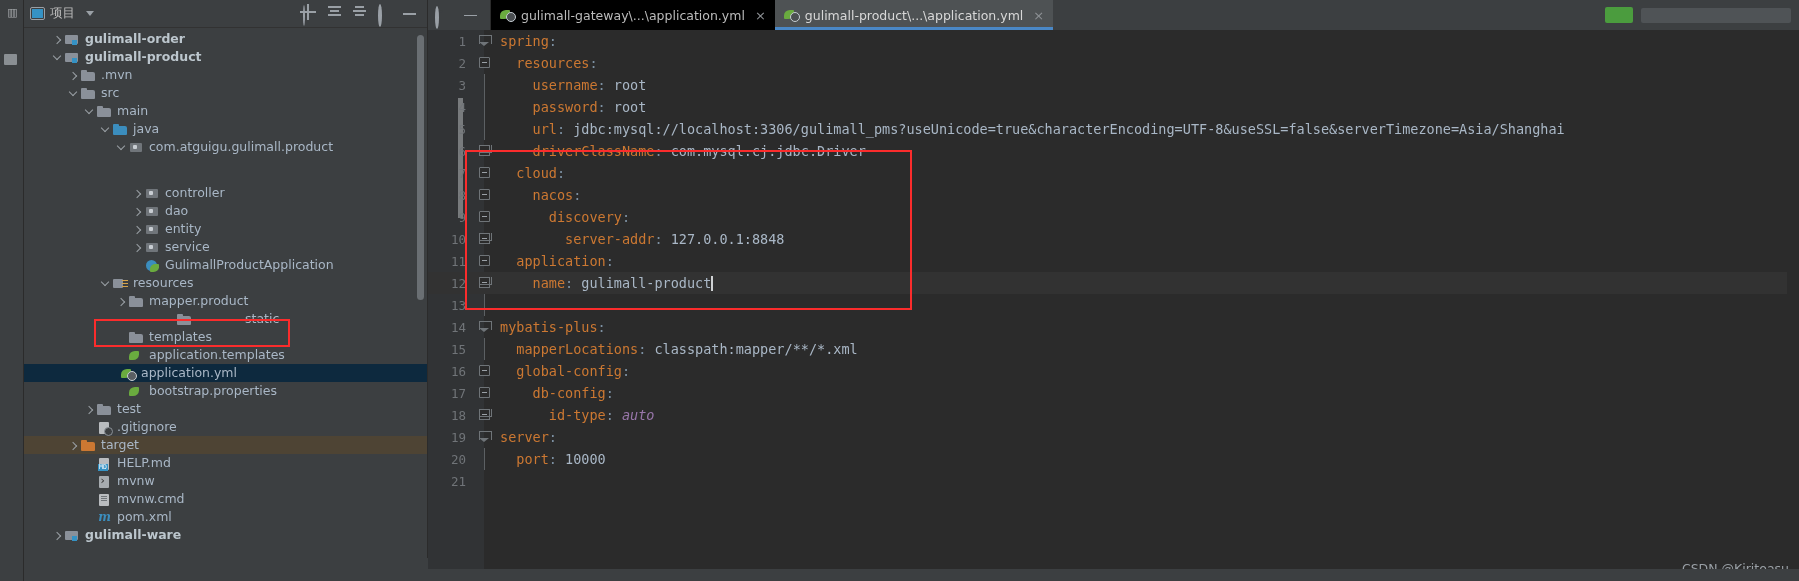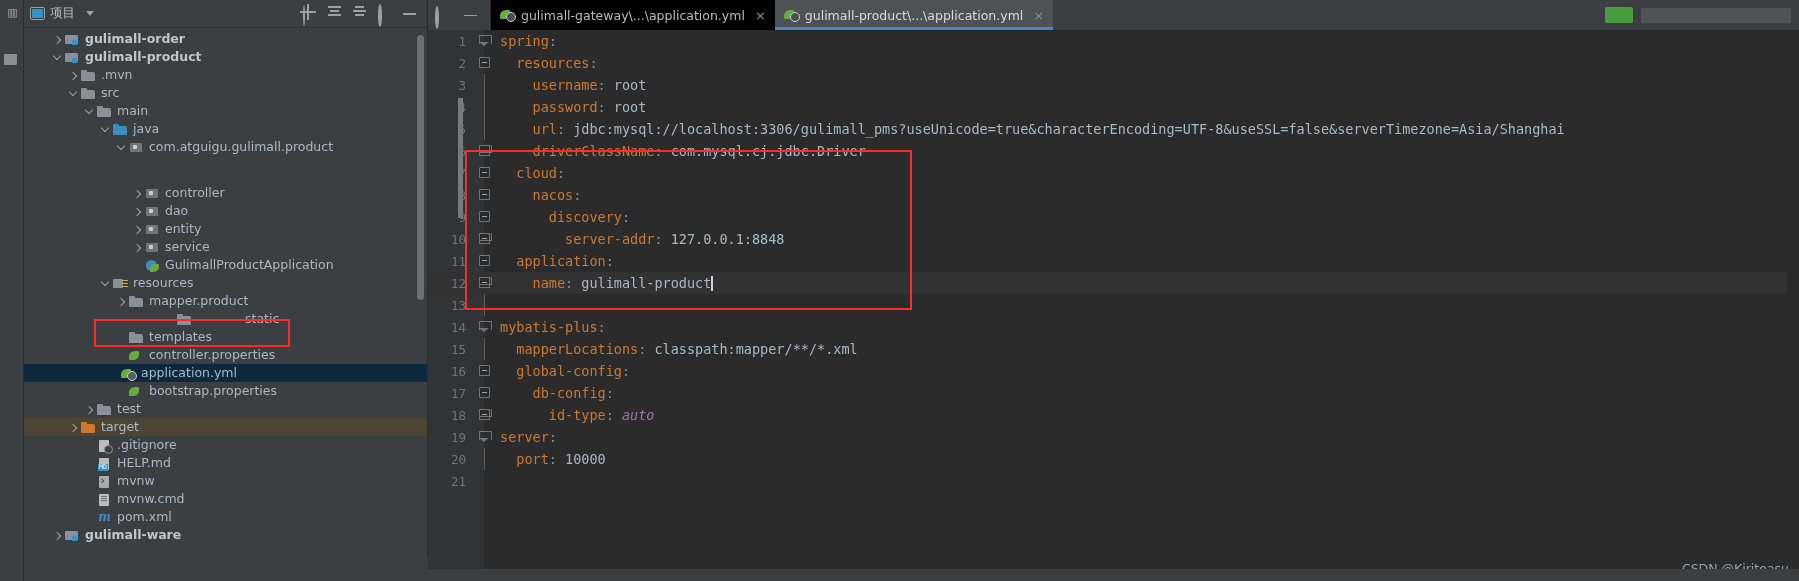--- a/index.html
+++ b/index.html
@@ -407,46 +407,46 @@
           <span class="lbl">static</span>
         </div>
         <div class="row" style="padding-left: 92px;">
           <span class="arrow"></span>
           <span class="ic folder"></span>
           <span class="lbl">templates</span>
         </div>
         <div class="row" style="padding-left: 92px;">
           <span class="arrow"></span>
           <span class="ic spring"></span>
-          <span class="lbl">controller.properties</span>
+          <span class="lbl">application.templates</span>
         </div>
         <div class="row sel" style="padding-left: 84px;">
           <span class="arrow"></span>
           <span class="ic spring cfg"></span>
           <span class="lbl">application.yml</span>
         </div>
         <div class="row" style="padding-left: 92px;">
           <span class="arrow"></span>
           <span class="ic spring"></span>
           <span class="lbl">bootstrap.properties</span>
         </div>
         <div class="row" style="padding-left: 60px;">
           <span class="arrow right"></span>
           <span class="ic folder"></span>
           <span class="lbl">test</span>
         </div>
+        <div class="row" style="padding-left: 60px;">
+          <span class="arrow"></span>
+          <span class="ic file git"></span>
+          <span class="lbl">.gitignore</span>
+        </div>
         <div class="row tgt" style="padding-left: 44px;">
           <span class="arrow right"></span>
           <span class="ic folder folder-orange"></span>
           <span class="lbl">target</span>
-        </div>
-        <div class="row" style="padding-left: 60px;">
-          <span class="arrow"></span>
-          <span class="ic file git"></span>
-          <span class="lbl">.gitignore</span>
         </div>
         <div class="row" style="padding-left: 60px;">
           <span class="arrow"></span>
           <span class="ic file md"></span>
           <span class="lbl">HELP.md</span>
         </div>
         <div class="row" style="padding-left: 60px;">
           <span class="arrow"></span>
           <span class="ic file sh"></span>
           <span class="lbl">mvnw</span>

